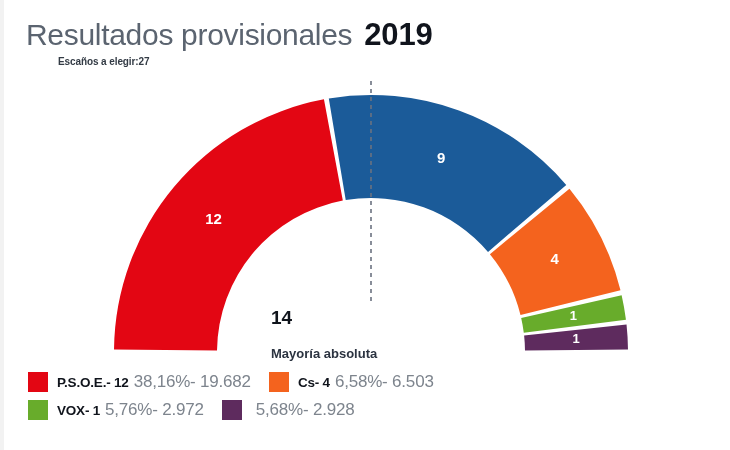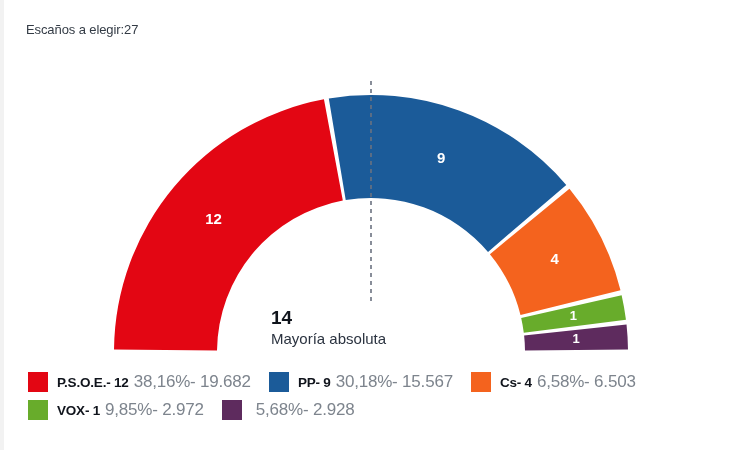--- a/index.html
+++ b/index.html
@@ -51,24 +51,25 @@
   }
   .title-year {
     font-size: 31px;
     font-weight: bold;
     color: #10141c;
     letter-spacing: -0.2px;
     line-height: 1.1;
   }
   .subtitle {
     margin-top: 4px;
-    font-size: 13px;
-    font-weight: normal;
+    font-size: 10px;
+    font-weight: bold;
     color: #333b45;
     letter-spacing: -0.1px;
+    margin-left: 32px;
   }
 
   
   .chart-wrap {
     position: absolute;
     left: 0;
     top: 0;
     width: 730px;
     height: 370px;
   }
@@ -96,25 +97,25 @@
     width: 200px;
     text-align: left;
   }
   .center-num {
     font-size: 19px;
     font-weight: bold;
     color: #10141c;
     line-height: 1.15;
   }
   .center-cap {
-    font-size: 15px;
-    font-weight: 400;
+    font-size: 13px;
+    font-weight: 700;
     color: #2b3340;
     line-height: 1.2;
-    margin-top: 1px;
+    margin-top: 17px;
   }
 
   
   .legend {
     position: absolute;
     left: 28px;
     top: 368px;
     width: 690px;
   }
   .legend-row {
@@ -149,20 +150,24 @@
   }
 </style>
 </head>
 <body>
 
 <div id="root">
 
   <div class="left-edge"></div>
 
   <div class="header">
+    <div class="title-row">
+      <span class="title-main">Resultados provisionales</span>
+      <span class="title-year">2019</span>
+    </div>
     <div class="subtitle">Escaños a elegir:27</div>
   </div>
 
   <div class="chart-wrap">
     <svg class="donut" width="730" height="370" viewBox="0 0 730 370">
       <g id="segments">
           <path d="M 114.01184076895441 349.53301499016305 A 257 257 0 0 1 323.9449685032978 99.34445580822026
              L 342.8035998035325 200.6032925854705 A 154 154 0 0 0 217.00709524676645 350.5217288267903 Z" fill="#E30613"></path>
           <path d="M 328.8039804318022 98.48768090564067 A 257 257 0 0 1 566.2786039287121 184.92137525208915
              L 488.0151945720687 251.8828474273219 A 154 154 0 0 0 345.7152256283951 200.0898943948197 Z" fill="#1B5B99"></path>
@@ -190,35 +195,30 @@
   </div>
 
   <div class="legend">
     <div class="legend-row" id="legend-row-0">
         <div class="legend-item">
           <span class="legend-swatch" style="background: rgb(227, 6, 19);"></span>
           <span class="legend-name">P.S.O.E.- 12</span>
           <span class="legend-stat">38,16%- 19.682</span>
         </div>
         <div class="legend-item">
-          <span class="legend-swatch" style="background: rgb(27, 91, 153);"></span>
-          <span class="legend-name">PP- 9</span>
-          <span class="legend-stat">30,18%- 15.567</span>
-        </div>
-        <div class="legend-item">
           <span class="legend-swatch" style="background: rgb(244, 99, 30);"></span>
           <span class="legend-name">Cs- 4</span>
           <span class="legend-stat">6,58%- 6.503</span>
         </div>
       </div>
     <div class="legend-row" id="legend-row-1">
         <div class="legend-item">
           <span class="legend-swatch" style="background: rgb(104, 172, 43);"></span>
           <span class="legend-name">VOX- 1</span>
-          <span class="legend-stat">9,85%- 2.972</span>
+          <span class="legend-stat">5,76%- 2.972</span>
         </div>
         <div class="legend-item">
           <span class="legend-swatch" style="background: rgb(94, 43, 94);"></span>
           <span class="legend-stat">5,68%- 2.928</span>
         </div>
       </div>
   </div>
 
 </div>
 

